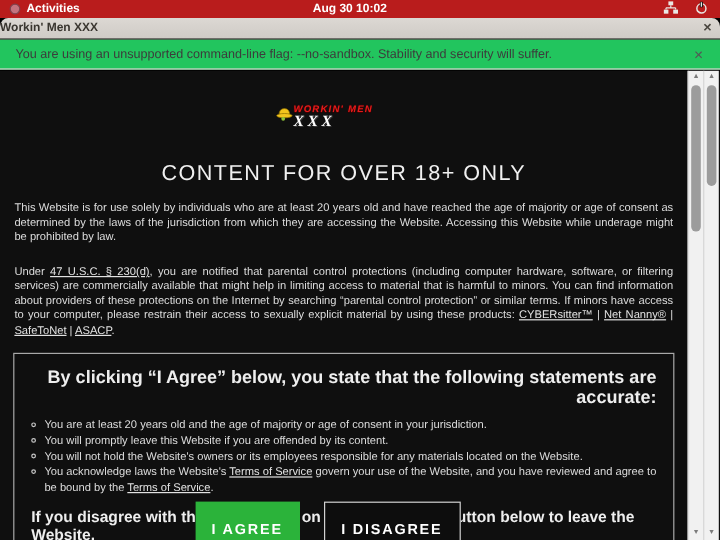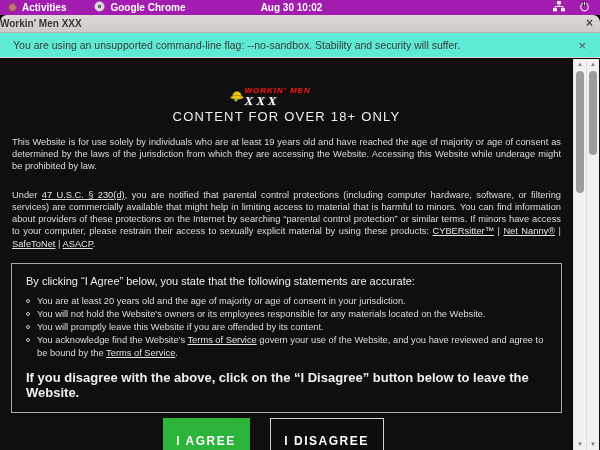--- a/index.html
+++ b/index.html
@@ -1,54 +1,54 @@
 <!DOCTYPE html>
 <html><head>
 <meta charset="utf-8">
 <style>
   * { margin:0; padding:0; box-sizing:border-box; }
   body { background:#2a2a2a; font-family:"Liberation Sans", sans-serif; }
   .screen { position:relative; width:600px; height:450px; overflow:hidden; background:#000; }
 
   
-  .topbar { position:relative; height:15px; background:#a21caf; color:#fff; display:flex; align-items:center; font-size:10px; font-weight:bold; }
+  .topbar { position:relative; height:15px; background:#b91c1c; color:#fff; display:flex; align-items:center; font-size:10px; font-weight:bold; }
   .tb-left { display:flex; align-items:center; padding-left:8px; gap:6px; }
   .tb-item { display:flex; align-items:center; gap:5px; cursor:default; }
   .tb-item + .tb-item { margin-left:22px; }
   .activities-dot { width:9px; height:9px; border-radius:50%; background:#c4737f; border:1px solid #7e434e; }
   .tb-clock { position:absolute; left:0; right:17px; text-align:center; font-weight:bold; }
   .tb-right { margin-left:auto; display:flex; align-items:center; gap:14px; padding-right:10px; z-index:2; }
 
   
   .titlebar { position:relative; height:18px; background:linear-gradient(#dcd8d3,#cfcbc6); border-radius:7px 7px 0 0; border-bottom:1px solid #b3afaa; display:flex; align-items:center; justify-content:flex-start; font-size:10px; font-weight:bold; color:#3a3630; }
   .titlebar .win-close { position:absolute; right:7px; top:1px; font-size:12px; font-weight:bold; color:#4a463f; cursor:default; }
 
   
-  .infobar { height:25px; background:#5eead4; border-bottom:1px solid #dad7d3; display:flex; align-items:center; font-size:10.5px; color:#3c3c3c; padding:0 14px 0 13px; }
+  .infobar { height:25px; background:#22c55e; border-bottom:1px solid #dad7d3; display:flex; align-items:center; font-size:10.5px; color:#3c3c3c; padding:0 14px 0 13px; }
   .infobar-msg { flex:1; }
   .infobar-close { color:#555; font-size:13px; cursor:default; }
 
   
   .page { position:absolute; top:59px; left:0; right:0; bottom:0; background:#0f0f0f; color:#dcdcdc; }
   .content { position:absolute; left:0; top:0; right:27px; bottom:0; overflow:hidden; }
 
   .logo { margin:27px auto 0; width:110px; text-align:left; position:relative; }
   .logo-inner { position:relative; display:inline-block; padding-left:13px; }
   .logo-hat { position:absolute; left:-2px; bottom:0; }
   .logo-line1 { font-size:8px; font-weight:bold; font-style:italic; color:#e31c1c; letter-spacing:1px; white-space:nowrap; text-shadow:0 0 1px #6e0000, 0 1px 0 #3a0000; }
   .logo-line2 { font-size:13px; font-weight:bold; font-style:italic; color:#fff; letter-spacing:3px; line-height:11px; text-shadow:1px 1px 0 #3a3a3a;font-family:Liberation Serif, serif; }
 
-  .heading { margin-top:0; text-align:center; font-size:13px; letter-spacing:1.2px; color:#f0f0f0; font-weight:500; }
+  .heading { margin-top:24px; text-align:center; font-size:18px; letter-spacing:1.2px; color:#f0f0f0; font-weight:500; }
 
   .para { margin:12px 12px 0; font-size:9.3px; line-height:1.3; text-align:justify; color:#dcdcdc; }
   .para.second { margin-top:17px; }
   .lnk { color:#e2e2e2; text-decoration:underline; cursor:pointer; }
 
   .agreement-box { margin:13px 11px 0; border:1px solid #a9a9a9; padding:11px 14px 12px; }
-  .box-intro { font-size:11px; font-weight:normal; color:#eee; }
+  .box-intro { font-size:15px; font-weight:bold; color:#eee;text-align:right; }
   .box-list { list-style:none; margin-top:8px; }
   .box-list li { display:flex; gap:7px; font-size:9.3px; line-height:1.42; color:#dcdcdc; }
   .bullet-dot { flex:none; width:4px; height:4px; border:1px solid #c9c9c9; border-radius:50%; margin-top:4px; }
   .box-note { margin-top:9px; font-size:13px; font-weight:bold; color:#eee; }
   .box-date { margin-top:10px; font-size:9.3px; color:#dcdcdc; }
 
   .buttons { position:absolute; left:0; right:27px; bottom:-13px; display:flex; justify-content:center; gap:20px; }
   .btn { height:45px; display:flex; align-items:center; justify-content:center; font-family:"Liberation Sans", sans-serif; font-size:12px; font-weight:bold; letter-spacing:1.5px; color:#fff; cursor:pointer; }
   .btn-agree { width:87px; border:none; }
   .btn-disagree { width:114px; background:#0d0d0d; border:1px solid #d2d2d2; }
@@ -65,29 +65,20 @@
 </head>
 <body>
 
 <div class="screen">
 
   <div class="topbar">
     <div class="tb-left">
       <div class="tb-item">
         <span class="activities-dot"></span>
         <span>Activities</span>
-      </div>
-      <div class="tb-item">
-        <span>
-          <svg width="11" height="11" viewBox="0 0 11 11">
-              <circle cx="5.5" cy="5.5" r="5" fill="#d8d6d2"></circle>
-              <circle cx="5.5" cy="5.5" r="2.4" fill="#6f6d6a" stroke="#fff" stroke-width="0.8"></circle>
-            </svg>
-        </span>
-        <span>Google Chrome</span>
       </div>
     </div>
     <div class="tb-clock">Aug 30 10:02</div>
     <div class="tb-right">
       <span>
         <svg width="12" height="11" viewBox="0 0 12 11">
             <rect x="4" y="0" width="4" height="3.4" fill="#e9e7e3"></rect>
             <path d="M6 3.4 V5.5 M2 5.5 H10 M2 5.5 V7 M10 5.5 V7" stroke="#e9e7e3" stroke-width="1" fill="none"></path>
             <rect x="0" y="7" width="4" height="3.4" fill="#e9e7e3"></rect>
             <rect x="8" y="7" width="4" height="3.4" fill="#e9e7e3"></rect>
@@ -125,42 +116,42 @@
                 <circle cx="6" cy="10" r="1.6" fill="#8fc43a"></circle>
               </svg>
           </span>
           <div class="logo-line1">WORKIN' MEN</div>
           <div class="logo-line2">XXX</div>
         </div>
       </div>
 
       <div class="heading">CONTENT FOR OVER 18+ ONLY</div>
 
-      <p class="para">This Website is for use solely by individuals who are at least 19 years old and have reached the age of majority or age of consent as determined by the laws of the jurisdiction from which they are accessing the Website. Accessing this Website while underage might be prohibited by law.</p>
+      <p class="para">This Website is for use solely by individuals who are at least 20 years old and have reached the age of majority or age of consent as determined by the laws of the jurisdiction from which they are accessing the Website. Accessing this Website while underage might be prohibited by law.</p>
 
       <p class="para second"><span>Under </span><span class="lnk">47 U.S.C. § 230(d)</span><span>, you are notified that parental control protections (including computer hardware, software, or filtering services) are commercially available that might help in limiting access to material that is harmful to minors. You can find information about providers of these protections on the Internet by searching “parental control protection” or similar terms. If minors have access to your computer, please restrain their access to sexually explicit material by using these products: </span><span class="lnk">CYBERsitter™</span><span> | </span><span class="lnk">Net Nanny®</span><span> | </span><span class="lnk">SafeToNet</span><span> | </span><span class="lnk">ASACP</span><span>.</span></p>
 
       <div class="agreement-box">
         <div class="box-intro">By clicking “I Agree” below, you state that the following statements are accurate:</div>
         <ul class="box-list">
           <li>
               <span class="bullet-dot"></span>
               <span>You are at least 20 years old and the age of majority or age of consent in your jurisdiction.</span>
             </li>
           <li>
               <span class="bullet-dot"></span>
+              <span>You will promptly leave this Website if you are offended by its content.</span>
+            </li>
+          <li>
+              <span class="bullet-dot"></span>
               <span>You will not hold the Website's owners or its employees responsible for any materials located on the Website.</span>
             </li>
           <li>
               <span class="bullet-dot"></span>
-              <span>You will promptly leave this Website if you are offended by its content.</span>
-            </li>
-          <li>
-              <span class="bullet-dot"></span>
-              <span><span>You acknowledge find the Website's </span><span class="lnk">Terms of Service</span><span> govern your use of the Website, and you have reviewed and agree to be bound by the </span><span class="lnk">Terms of Service</span><span>.</span></span>
+              <span><span>You acknowledge laws the Website's </span><span class="lnk">Terms of Service</span><span> govern your use of the Website, and you have reviewed and agree to be bound by the </span><span class="lnk">Terms of Service</span><span>.</span></span>
             </li>
         </ul>
         <div class="box-note">If you disagree with the above, click on the “I Disagree” button below to leave the Website.</div>
       </div>
 
       <div class="buttons">
         <button class="btn btn-agree" style="background: rgb(43, 179, 58);">I AGREE</button>
         <button class="btn btn-disagree">I DISAGREE</button>
       </div>
     </div>

